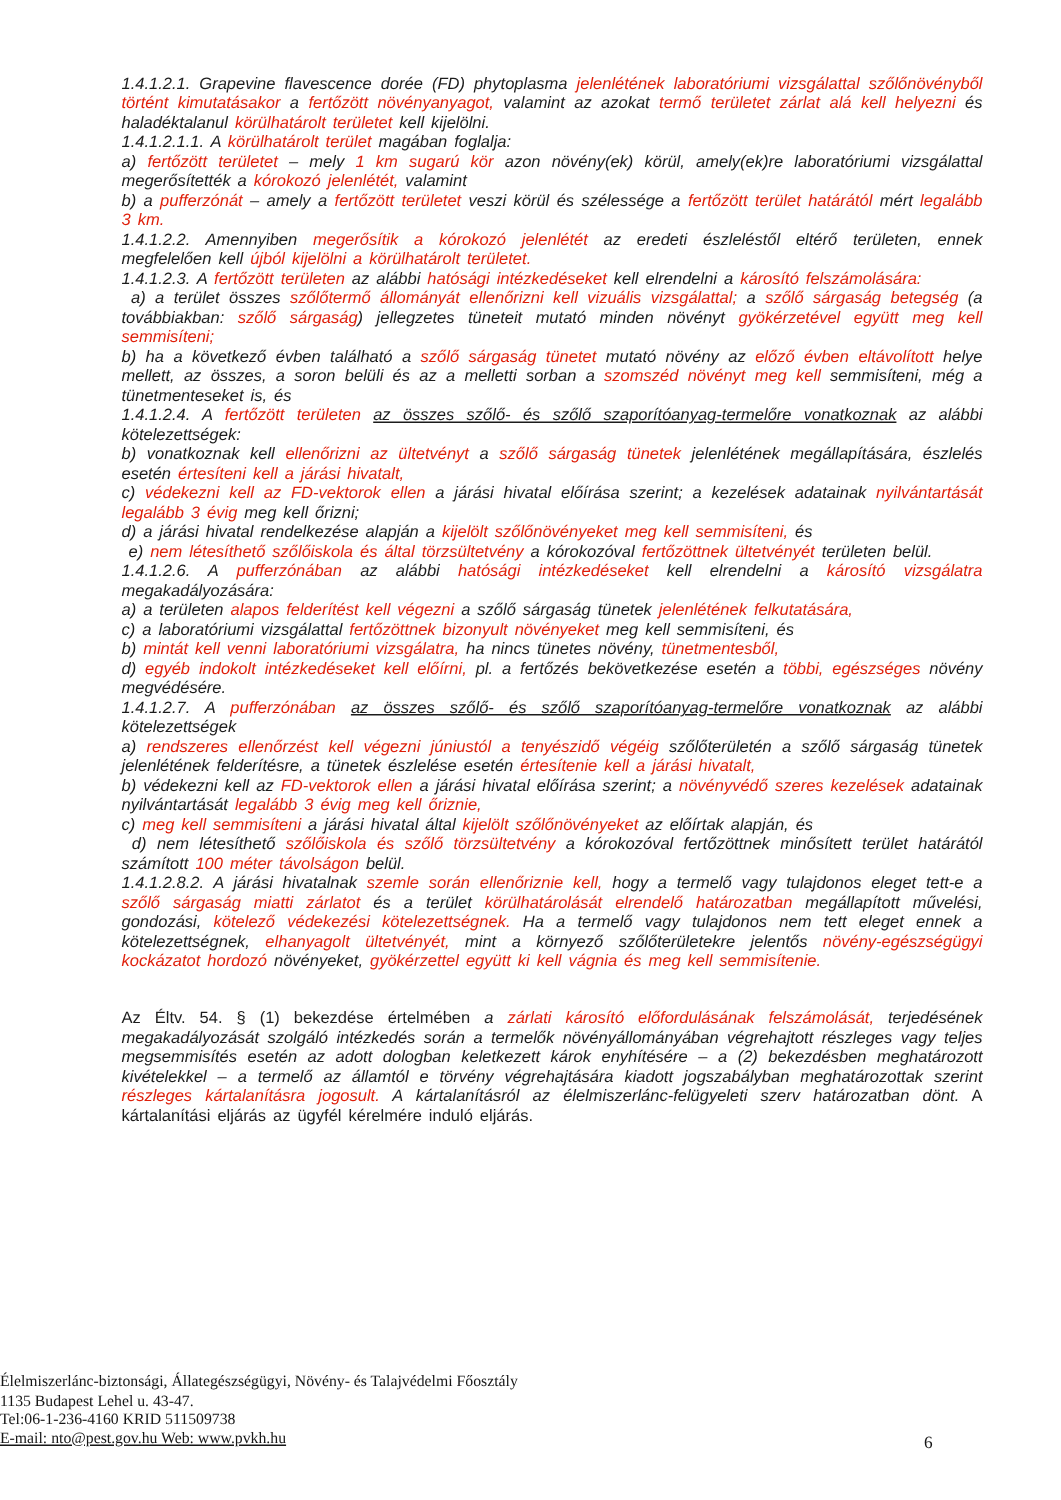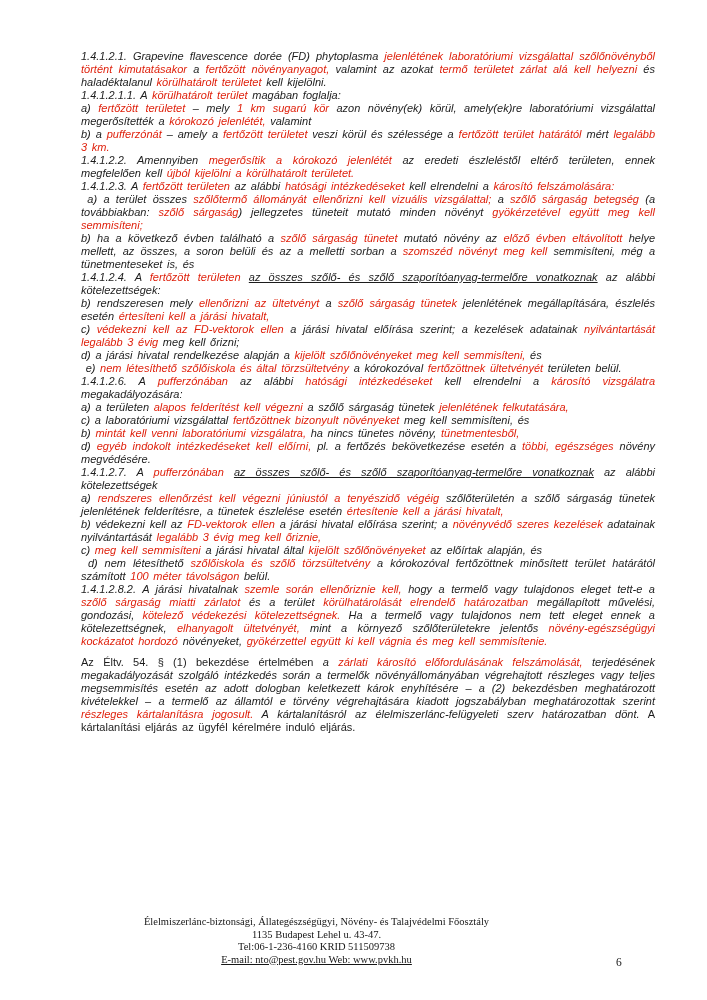--- a/index.html
+++ b/index.html
@@ -15,29 +15,28 @@
     left: 81px; top: 50px;
     width: 574px;
     font-size: 11px;
     line-height: 13px;
     font-style: italic;
     color: #1c1c1c;
     text-align: justify;
     word-spacing: 1.6px;
   }
   .doc-body p { margin: 0; }
-  .doc-body p.space-before { margin-top: 8px; }
+  .doc-body p.space-before { margin-top: 25px; }
   .seg-red { color: #df1f0a; }
   .seg-underline { text-decoration: underline; }
   .seg-roman { font-style: normal; }
   .footer {
     position: absolute;
     left: 0; top: 916px;
     width: 633px;
-    text-align: center;
     font-family: "Liberation Serif", serif;
     font-style: normal;
     font-size: 10.5px;
     line-height: 12.5px;
     color: #161616;
   }
   .footer .email-line { text-decoration: underline; }
   .page-number {
     position: absolute;
     left: 616px; top: 956px;
@@ -52,21 +51,21 @@
 <div class="doc-body" id="doc-body">
     <p><span>1.4.1.2.1. Grapevine flavescence dorée (FD) phytoplasma </span><span class="seg-red">jelenlétének laboratóriumi vizsgálattal</span><span> </span><span class="seg-red">szőlőnövényből történt kimutatásakor</span><span> a </span><span class="seg-red">fertőzött növényanyagot,</span><span> valamint az azokat </span><span class="seg-red">termő területet</span><span> </span><span class="seg-red">zárlat alá kell helyezni</span><span> és haladéktalanul </span><span class="seg-red">körülhatárolt területet</span><span> kell kijelölni.</span></p>
     <p><span>1.4.1.2.1.1. A </span><span class="seg-red">körülhatárolt terület</span><span> magában foglalja:</span></p>
     <p><span>a) </span><span class="seg-red">fertőzött területet</span><span> – mely </span><span class="seg-red">1 km sugarú kör</span><span> azon növény(ek) körül, amely(ek)re laboratóriumi vizsgálattal megerősítették a </span><span class="seg-red">kórokozó jelenlétét,</span><span> valamint</span></p>
     <p><span>b) a </span><span class="seg-red">pufferzónát</span><span> – amely a </span><span class="seg-red">fertőzött területet</span><span> veszi körül és szélessége a </span><span class="seg-red">fertőzött terület határától</span><span> mért </span><span class="seg-red">legalább 3 km.</span></p>
     <p><span>1.4.1.2.2. Amennyiben </span><span class="seg-red">megerősítik a kórokozó jelenlétét</span><span> az eredeti észleléstől eltérő területen, ennek megfelelően kell </span><span class="seg-red">újból kijelölni a körülhatárolt területet.</span></p>
     <p><span>1.4.1.2.3. A </span><span class="seg-red">fertőzött területen</span><span> az alábbi </span><span class="seg-red">hatósági intézkedéseket</span><span> kell elrendelni a </span><span class="seg-red">károsító felszámolására:</span></p>
     <p><span>&nbsp;a) a terület összes </span><span class="seg-red">szőlőtermő állományát ellenőrizni kell vizuális vizsgálattal;</span><span> a </span><span class="seg-red">szőlő sárgaság betegség</span><span> (a továbbiakban: </span><span class="seg-red">szőlő sárgaság</span><span>) jellegzetes tüneteit mutató minden növényt </span><span class="seg-red">gyökérzetével együtt meg kell semmisíteni;</span></p>
     <p><span>b) ha a következő évben található a </span><span class="seg-red">szőlő sárgaság tünetet</span><span> mutató növény az </span><span class="seg-red">előző évben eltávolított</span><span> helye mellett, az összes, a soron belüli és az a melletti sorban a </span><span class="seg-red">szomszéd növényt meg kell</span><span> semmisíteni, még a tünetmenteseket is, és</span></p>
     <p><span>1.4.1.2.4. A </span><span class="seg-red">fertőzött területen</span><span> </span><span class="seg-underline">az összes szőlő- és szőlő szaporítóanyag-termelőre vonatkoznak</span><span> az alábbi kötelezettségek:</span></p>
-    <p><span>b) rendszeresen mely </span><span class="seg-red">ellenőrizni az ültetvényt</span><span> a </span><span class="seg-red">szőlő sárgaság tünetek</span><span> jelenlétének megállapítására, észlelés esetén </span><span class="seg-red">értesíteni kell a járási hivatalt,</span></p>
+    <p><span>b) vonatkoznak kell </span><span class="seg-red">ellenőrizni az ültetvényt</span><span> a </span><span class="seg-red">szőlő sárgaság tünetek</span><span> jelenlétének megállapítására, észlelés esetén </span><span class="seg-red">értesíteni kell a járási hivatalt,</span></p>
     <p><span>c) </span><span class="seg-red">védekezni kell az FD-vektorok ellen</span><span> a járási hivatal előírása szerint; a kezelések adatainak </span><span class="seg-red">nyilvántartását legalább 3 évig</span><span> meg kell őrizni;</span></p>
     <p><span>d) a járási hivatal rendelkezése alapján a </span><span class="seg-red">kijelölt szőlőnövényeket meg kell semmisíteni,</span><span> és</span></p>
     <p><span>&nbsp;e) </span><span class="seg-red">nem létesíthető szőlőiskola és által törzsültetvény</span><span> a kórokozóval </span><span class="seg-red">fertőzöttnek ültetvényét</span><span> területen belül.</span></p>
     <p><span>1.4.1.2.6. A </span><span class="seg-red">pufferzónában</span><span> az alábbi </span><span class="seg-red">hatósági intézkedéseket</span><span> kell elrendelni a </span><span class="seg-red">károsító vizsgálatra</span><span> megakadályozására:</span></p>
     <p><span>a) a területen </span><span class="seg-red">alapos felderítést kell végezni</span><span> a szőlő sárgaság tünetek </span><span class="seg-red">jelenlétének felkutatására,</span></p>
     <p><span>c) a laboratóriumi vizsgálattal </span><span class="seg-red">fertőzöttnek bizonyult növényeket</span><span> meg kell semmisíteni, és</span></p>
     <p><span>b) </span><span class="seg-red">mintát kell venni laboratóriumi vizsgálatra,</span><span> ha nincs tünetes növény, </span><span class="seg-red">tünetmentesből,</span></p>
     <p><span>d) </span><span class="seg-red">egyéb indokolt intézkedéseket kell előírni,</span><span> pl. a fertőzés bekövetkezése esetén a </span><span class="seg-red">többi, egészséges</span><span> növény megvédésére.</span></p>
     <p><span>1.4.1.2.7. A </span><span class="seg-red">pufferzónában</span><span> </span><span class="seg-underline">az összes szőlő- és szőlő szaporítóanyag-termelőre vonatkoznak</span><span> az alábbi kötelezettségek</span></p>
     <p><span>a) </span><span class="seg-red">rendszeres ellenőrzést kell végezni júniustól a tenyészidő végéig</span><span> szőlőterületén a szőlő sárgaság tünetek jelenlétének felderítésre, a tünetek észlelése esetén </span><span class="seg-red">értesítenie kell a járási hivatalt,</span></p>

